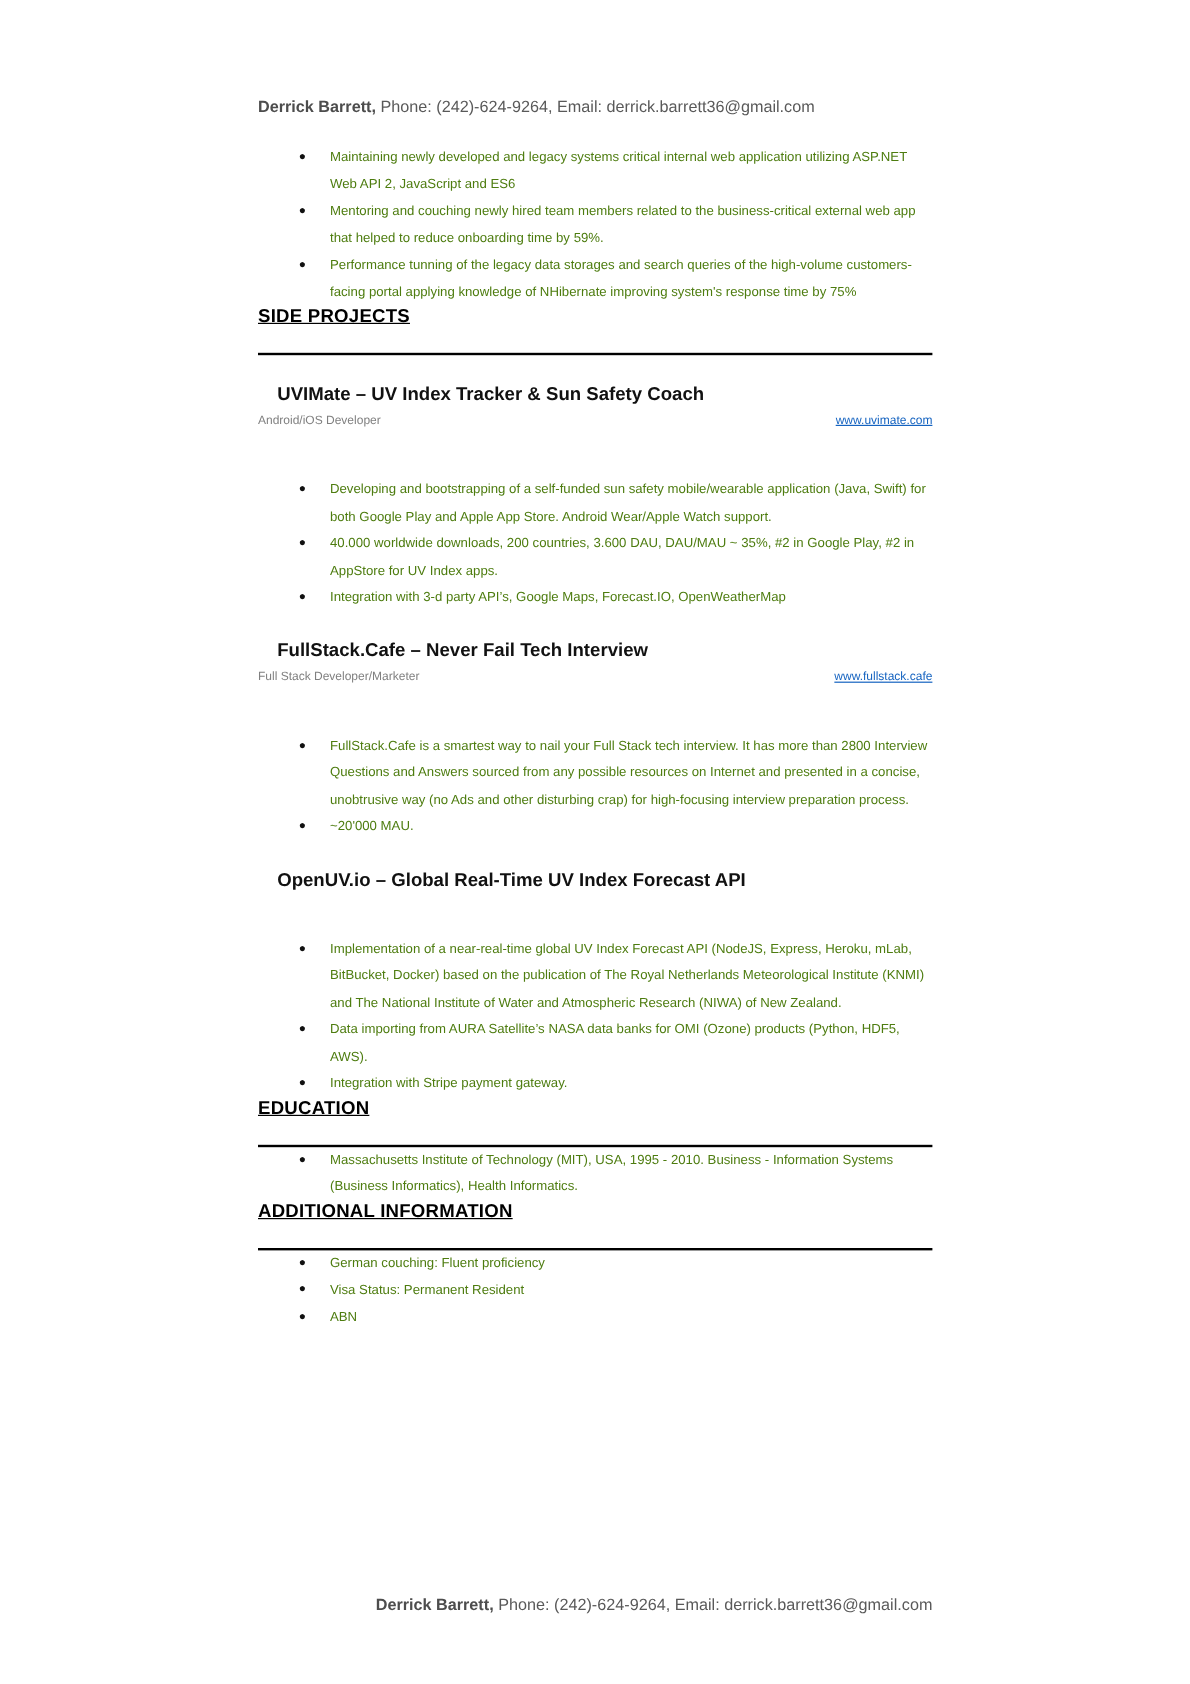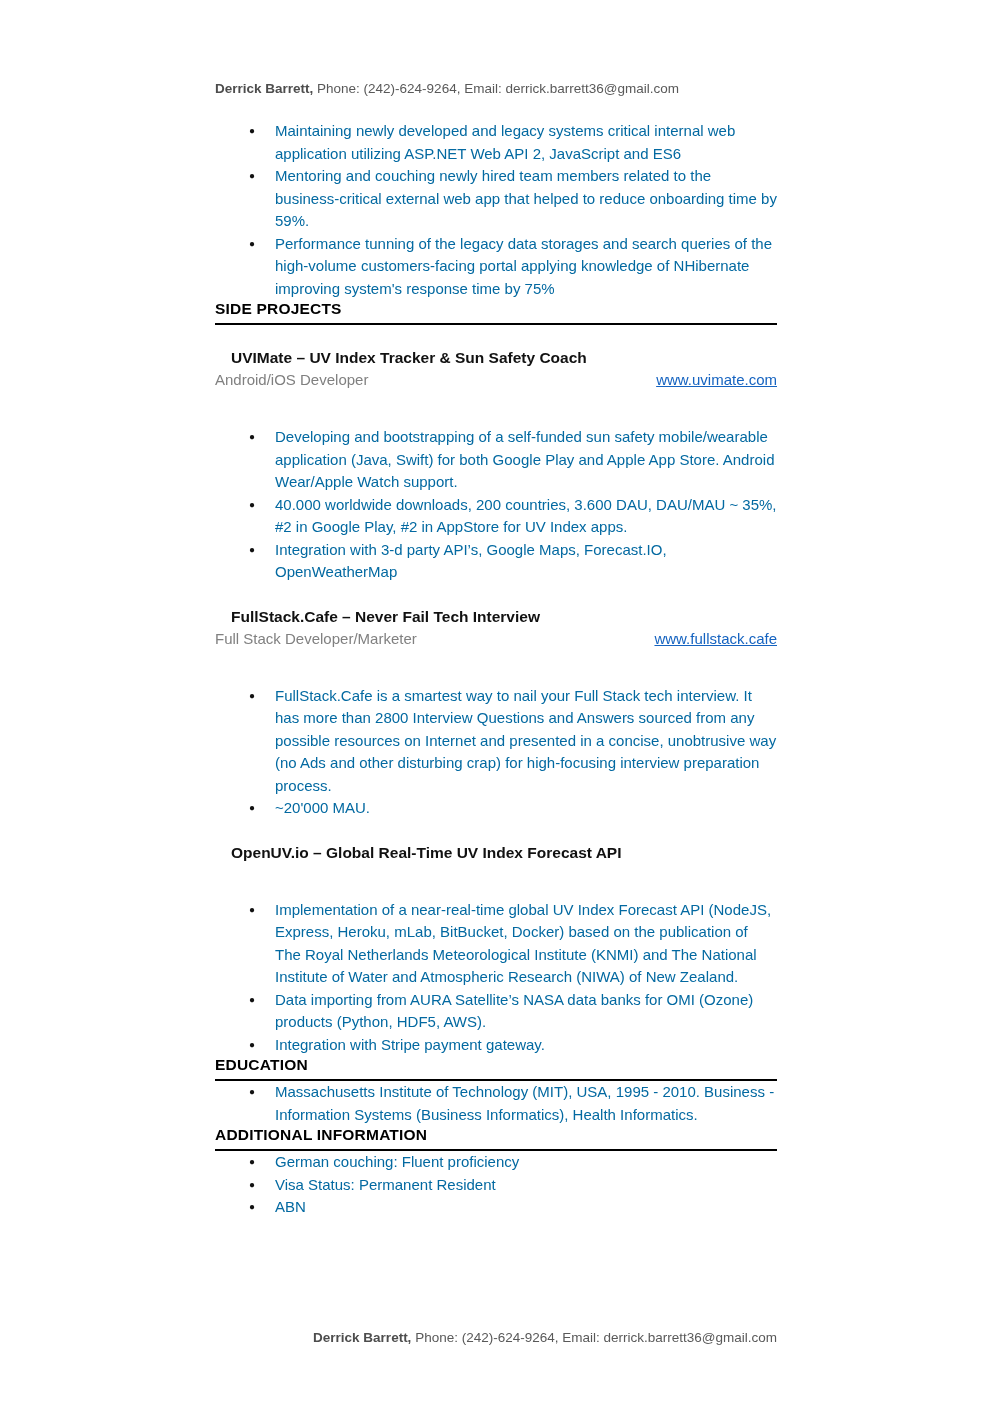--- a/index.html
+++ b/index.html
@@ -23,61 +23,62 @@
   }
   .page-header .name, .page-footer .name { font-weight: bold; color: #4d4d4d; }
 
   ul.bullets {
     margin: 0;
     padding: 0 0 0 60px;
     list-style: none;
   }
   ul.bullets li {
     position: relative;
-    font-size: 15px;
+    font-size: 11px;
     line-height: 22.5px;
-    color: #0369a1;
+    color: #4d7c0f;
     margin: 0;
   }
   ul.bullets li::before {
     content: "\25CF";
     position: absolute;
     left: -26px;
     top: 0px;
     font-size: 10px;
     color: #111111;
   }
 
   h2.section-heading {
     font-size: 15.5px;
     font-weight: bold;
     color: #000000;
     letter-spacing: 0.2px;
     margin: 0;
-    padding-bottom: 5px;
+    padding-bottom: 21px;
     border-bottom: 2.5px solid #000000;
+    text-decoration: underline;
   }
   .sp-heading  { margin-top: 38px; }
   .edu-heading { margin-top: 30px; }
   .add-heading { margin-top: 26px; }
 
   .project { margin-top: 22px; }
   .project:first-of-type { margin-top: 20px; }
   h3.project-title {
     font-size: 15.5px;
     font-weight: bold;
     color: #111111;
     margin: 0 0 2px 16px;
     line-height: 21px;
   }
   .project-subrow {
     display: flex;
     justify-content: space-between;
     align-items: baseline;
-    font-size: 15px;
+    font-size: 10px;
     line-height: 20px;
   }
   .project-role { color: #808080; }
   a.project-link {
     color: #1563c0;
     text-decoration: underline;
     cursor: pointer;
   }
   .project ul.bullets { margin-top: 36px; }
 

